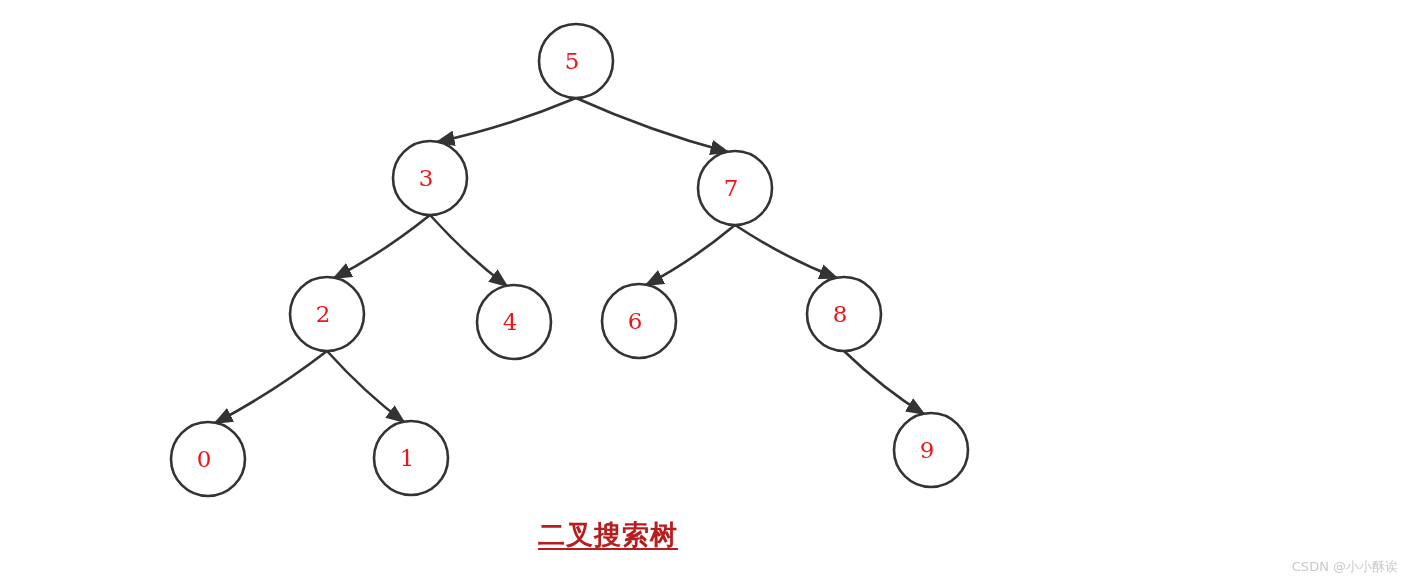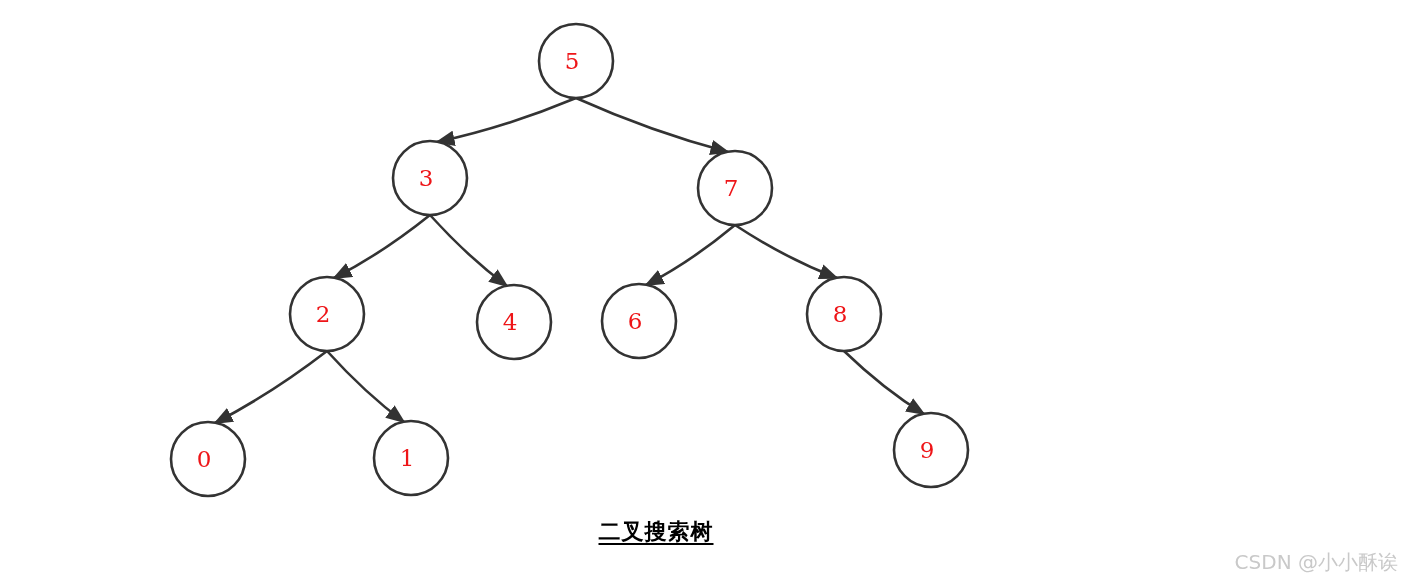--- a/index.html
+++ b/index.html
@@ -35,34 +35,33 @@
     stroke-width: 2.6;
     fill: none;
   }
   #diagram-title {
     position: absolute;
     left: 0;
     top: 517px;
     width: 1216px;
     text-align: center;
     font-family: "DejaVu Serif", "Liberation Serif", serif;
-    font-size: 22px;
+    font-size: 27px;
     font-weight: bold;
-    color: #000000;
+    color: #b91c1c;
     text-decoration: underline;
     text-underline-offset: 4px;
     letter-spacing: 1px;
-    padding-left: 48px;
   }
   #watermark {
     position: absolute;
     right: 8px;
     bottom: 7px;
     font-family: "DejaVu Sans", "Liberation Sans", sans-serif;
-    font-size: 20px;
+    font-size: 13px;
     color: #c9c9c9;
   }
 </style>
 </head>
 <body>
 
 <div id="canvas">
   <svg id="tree-svg" width="1406" height="583">
       <defs>
         <marker id="arrow" viewBox="0 0 10 8" refX="9" refY="4" markerWidth="7.5" markerHeight="6" orient="auto-start-reverse">

